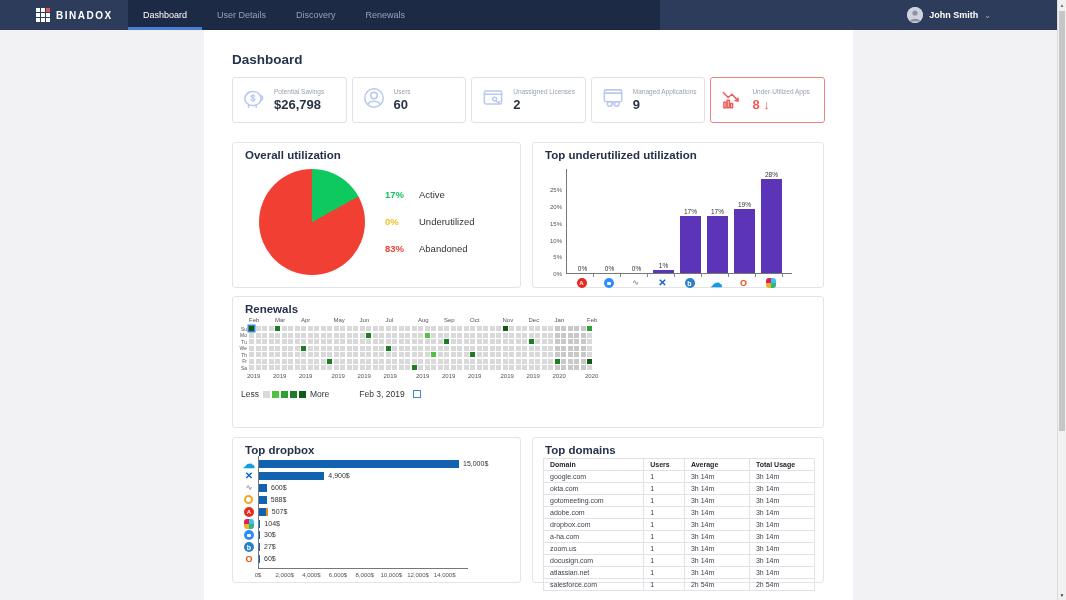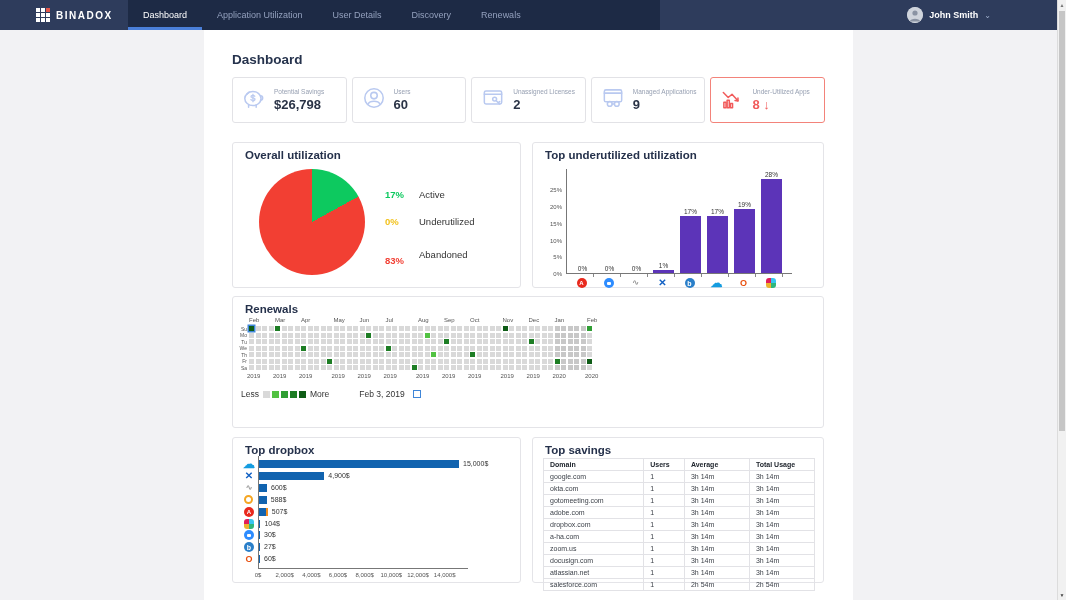--- a/index.html
+++ b/index.html
@@ -122,21 +122,20 @@
           <i></i>
           <i></i>
           <i></i>
           <i></i>
           <i></i>
         </span>
       <span class="brand-name">BINADOX</span>
     </div>
     <nav class="menu-wrap" id="nav-menu">
         <div class="menu-item active">Dashboard</div>
-        <div class="menu-item">Application Utilization</div>
         <div class="menu-item">User Details</div>
         <div class="menu-item">Discovery</div>
         <div class="menu-item">Renewals</div>
       </nav>
     <div class="user">
       <span class="avatar">
         <svg width="16" height="16" viewBox="0 0 16 16">
             <circle cx="8" cy="8" r="8" fill="#cfd4dc"></circle>
             <circle cx="8" cy="6" r="2.6" fill="#8a93a3"></circle>
             <path d="M2.8 14.5 C3.6 10.8 12.4 10.8 13.2 14.5 Z" fill="#8a93a3"></path>
@@ -220,21 +219,21 @@
       <div class="legend" id="pie-legend">
           <div class="legend-row">
             <span class="legend-pct" style="color: rgb(13, 201, 95);">17%</span>
             <span class="legend-name">Active</span>
           </div>
           <div class="legend-row">
             <span class="legend-pct" style="color: rgb(242, 194, 28);">0%</span>
             <span class="legend-name">Underutilized</span>
           </div>
           <div class="legend-row">
-            <span class="legend-pct" style="color: rgb(242, 63, 51); margin-top: 12px;">83%</span>
+            <span class="legend-pct" style="color: rgb(242, 63, 51);">83%</span>
             <span class="legend-name">Abandoned</span>
           </div>
         </div>
     </section>
 
     <section class="panel p-under">
       <h2>Top underutilized utilization</h2>
       <div class="ubar" id="ubar">
           <div class="ubar-ylabels">
             <span style="bottom: -3px;">0%</span>
@@ -787,21 +786,21 @@
           <span class="hbar-xlab" style="left: 54.3333px;">4,000$</span>
           <span class="hbar-xlab" style="left: 81px;">6,000$</span>
           <span class="hbar-xlab" style="left: 107.667px;">8,000$</span>
           <span class="hbar-xlab" style="left: 134.333px;">10,000$</span>
           <span class="hbar-xlab" style="left: 161px;">12,000$</span>
           <span class="hbar-xlab" style="left: 187.667px;">14,000$</span>
         </div>
     </section>
 
     <section class="panel p-dom">
-      <h2>Top savings</h2>
+      <h2>Top domains</h2>
       <table class="domains" id="domains">
           <thead>
             <tr>
               <th style="width: 37%;">Domain</th>
               <th style="width: 15%;">Users</th>
               <th style="width: 24%;">Average</th>
               <th style="width: 24%;">Total Usage</th>
             </tr>
           </thead>
           <tbody>

